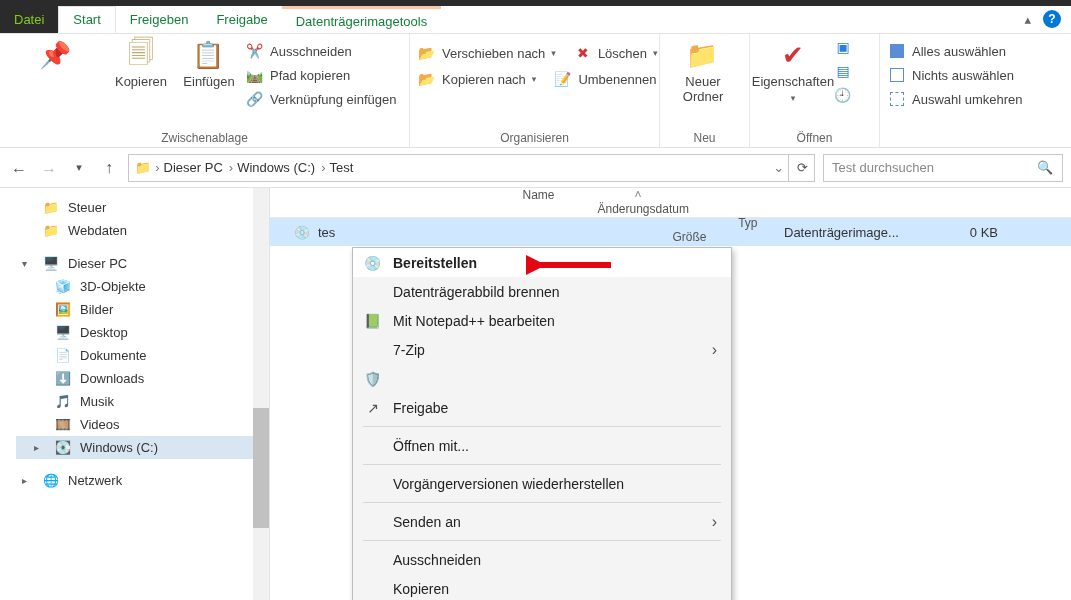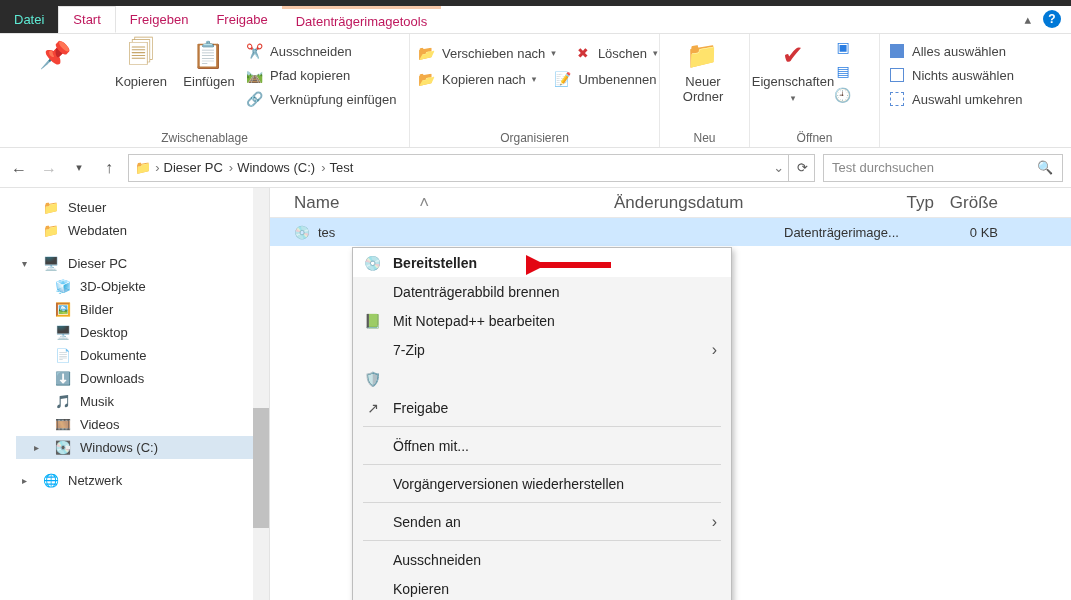--- a/index.html
+++ b/index.html
@@ -3,22 +3,22 @@
 <meta charset="utf-8">
 <style>
 * { margin: 0; padding: 0; box-sizing: border-box; font-family: "Segoe UI", Arial, sans-serif; }
 body { width: 1071px; height: 600px; background: #fff; overflow: hidden; position: relative; font-size: 13px; color: #333; }
 
 
 .titlebar { height: 6px; background: #2b2b2b; }
 
 
 .tabs { display: flex; align-items: stretch; height: 28px; background: #fff; border-bottom: 1px solid #e3e3e3; }
-.tab { padding: 0 14px; display: flex; align-items: center; cursor: pointer; color: #be185d; }
-.tab.datei { background: #2b2b2b; color: #5eead4; }
+.tab { padding: 0 14px; display: flex; align-items: center; cursor: pointer; color: #15803d; }
+.tab.datei { background: #2b2b2b; color: #84cc16; }
 .tab.active { background: #fff; border: 1px solid #e3e3e3; border-bottom: 1px solid #fff; }
 .tab.tool { border-top: 3px solid #f7c8a9; padding-top: 0; }
 .tabs .spacer { flex: 1; }
 .help-icon { width: 18px; height: 18px; border-radius: 50%; background: #0078d7; color: #fff; display: inline-flex; align-items: center; justify-content: center; font-weight: bold; font-size: 12px; margin: 4px 10px 0 6px; }
 .chev-up { color: #666; padding: 6px 6px 0 0; }
 
 
 .ribbon { display: flex; height: 114px; border-bottom: 1px solid #e3e3e3; background: #fff; }
 .group { display: flex; flex-direction: column; padding: 4px 8px 2px; border-right: 1px solid #e8e8e8; }
 .group-body { flex: 1; display: flex; align-items: flex-start; gap: 6px; }
@@ -49,21 +49,21 @@
 .tree-item { display: flex; align-items: center; gap: 8px; padding: 4px 6px; cursor: pointer; color: #333; }
 .tree-item.sel { background: #d8e6f2; }
 .tree-item .chev { width: 12px; color: #666; font-size: 10px; }
 .tree-item .ico { width: 18px; text-align: center; }
 .folder-ico { color: #f6c14a; }
 .pc-ico { color: #2a7de1; }
 .tree-group-gap { height: 10px; }
 
 
 .filepane { flex: 1; position: relative; }
-.cols { display: flex; height: 30px; align-items: center; border-bottom: 1px solid #e8e8e8; color: #555; font-size: 17px; padding-left: 24px; }
+.cols { display: flex; height: 30px; align-items: center; border-bottom: 1px solid #e8e8e8; color: #555; font-size: 12px; padding-left: 24px; flex-direction: column; }
 .col-name { width: 320px; display:flex; align-items:center; gap: 80px;}
 .col-date { width: 170px; }
 .col-type { width: 150px; text-align: right; }
 .col-size { width: 80px; text-align: right; padding-right: 16px; }
 .row { display: flex; align-items: center; height: 28px; padding-left: 24px; background: #cfe8ff; }
 .row .ico { width: 18px; margin-right: 6px; color: #6aa0d8; }
 
 
 .ctxmenu { position: absolute; left: 352px; top: 247px; width: 380px; background: #f4f4f4; border: 1px solid #bdbdbd; box-shadow: 2px 3px 6px rgba(0,0,0,0.25); z-index: 50; }
 .ctx-item { display: flex; align-items: center; height: 29px; padding: 0 14px 0 10px; gap: 10px; cursor: pointer; color: #222; font-size: 14px; }

